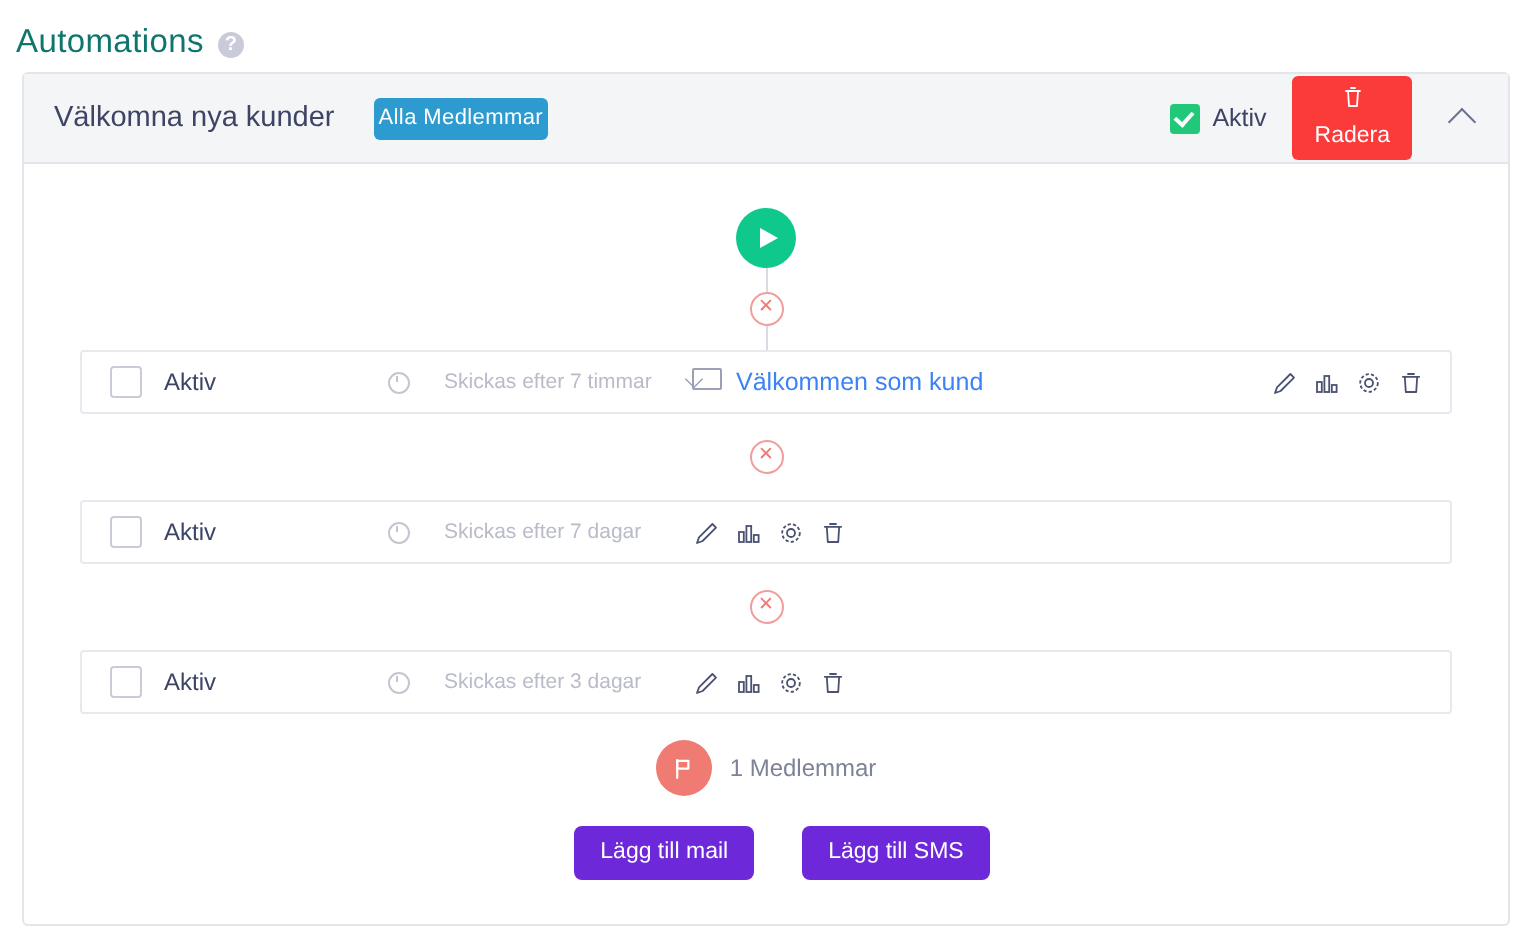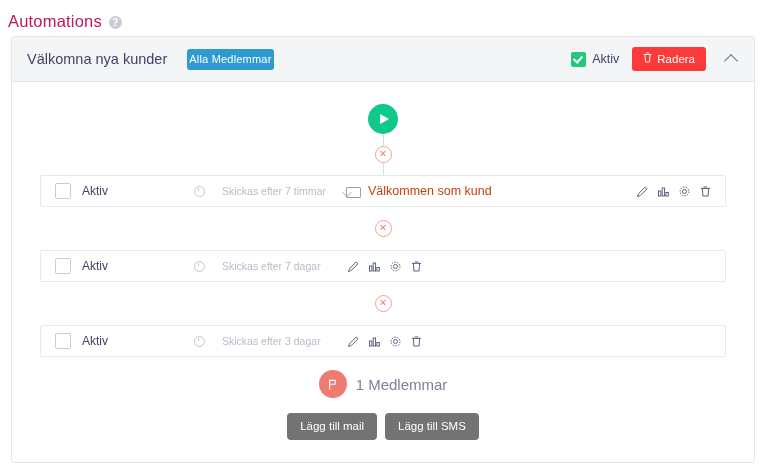--- a/index.html
+++ b/index.html
@@ -19,21 +19,21 @@
   
   .page-title-row {
     display: flex;
     align-items: center;
     gap: 7px;
     padding: 8px 0 0 8px;
     height: 26px;
   }
   .page-title {
     font-size: 16.5px;
-    color: #be185d;
+    color: #0f766e;
     font-weight: 400;
     letter-spacing: .2px;
   }
   .help-icon {
     width: 13px;
     height: 13px;
     border-radius: 50%;
     background: #c9ccd8;
     color: #ffffff;
     font-size: 10px;
@@ -113,20 +113,21 @@
     color: #ffffff;
     border: none;
     border-radius: 3px;
     font-size: 11.5px;
     font-family: "Liberation Sans", sans-serif;
     padding: 5px 11px 6px;
     display: flex;
     align-items: center;
     gap: 5px;
     cursor: pointer;
+    flex-direction: column;
   }
   .collapse-btn {
     margin-left: 16px;
     width: 18px;
     height: 18px;
     display: flex;
     align-items: center;
     justify-content: center;
     cursor: pointer;
   }
@@ -196,21 +197,21 @@
   .end-circle {
     width: 28px;
     height: 28px;
     border-radius: 50%;
     background: #ef7b72;
     display: flex;
     align-items: center;
     justify-content: center;
   }
   .end-label {
-    font-size: 15px;
+    font-size: 12px;
     color: #7e8398;
   }
 
   
   .step-row {
     width: 686px;
     height: 32px;
     border: 1px solid #e7e9ee;
     border-radius: 2px;
     background: #ffffff;
@@ -254,24 +255,24 @@
   }
   .clock-icon::after {
     content: "";
     position: absolute;
     left: 3px; top: 1.5px;
     width: 1px; height: 3px;
     background: #c3c6d0;
   }
   .step-subject {
     display: flex;
-    align-items: flex-end;
+    align-items: flex-start;
     gap: 7px;
     font-size: 12.5px;
-    color: #c2410c;
+    color: #3b82f6;
     flex: 1;
   }
   .env-icon {
     width: 13px; height: 9px;
     border: 1.1px solid #9ba0b4;
     border-radius: 1px;
     position: relative;
     flex: none;
     background: #ffffff;
   }
@@ -308,28 +309,29 @@
   }
 
   
   .footer-btns {
     display: flex;
     justify-content: center;
     gap: 8px;
     margin-top: 15px;
   }
   .btn-dark {
-    background: #737373;
+    background: #6d28d9;
     color: #ffffff;
     border: none;
     border-radius: 4px;
     font-size: 11.5px;
     font-family: "Liberation Sans", sans-serif;
     padding: 7px 13px 8px;
     cursor: pointer;
+    margin-left: 16px;
   }
 </style>
 </head>
 <body>
 
 <div class="page-title-row">
   <span class="page-title">Automations</span>
   <span class="help-icon">?</span>
 </div>
 

